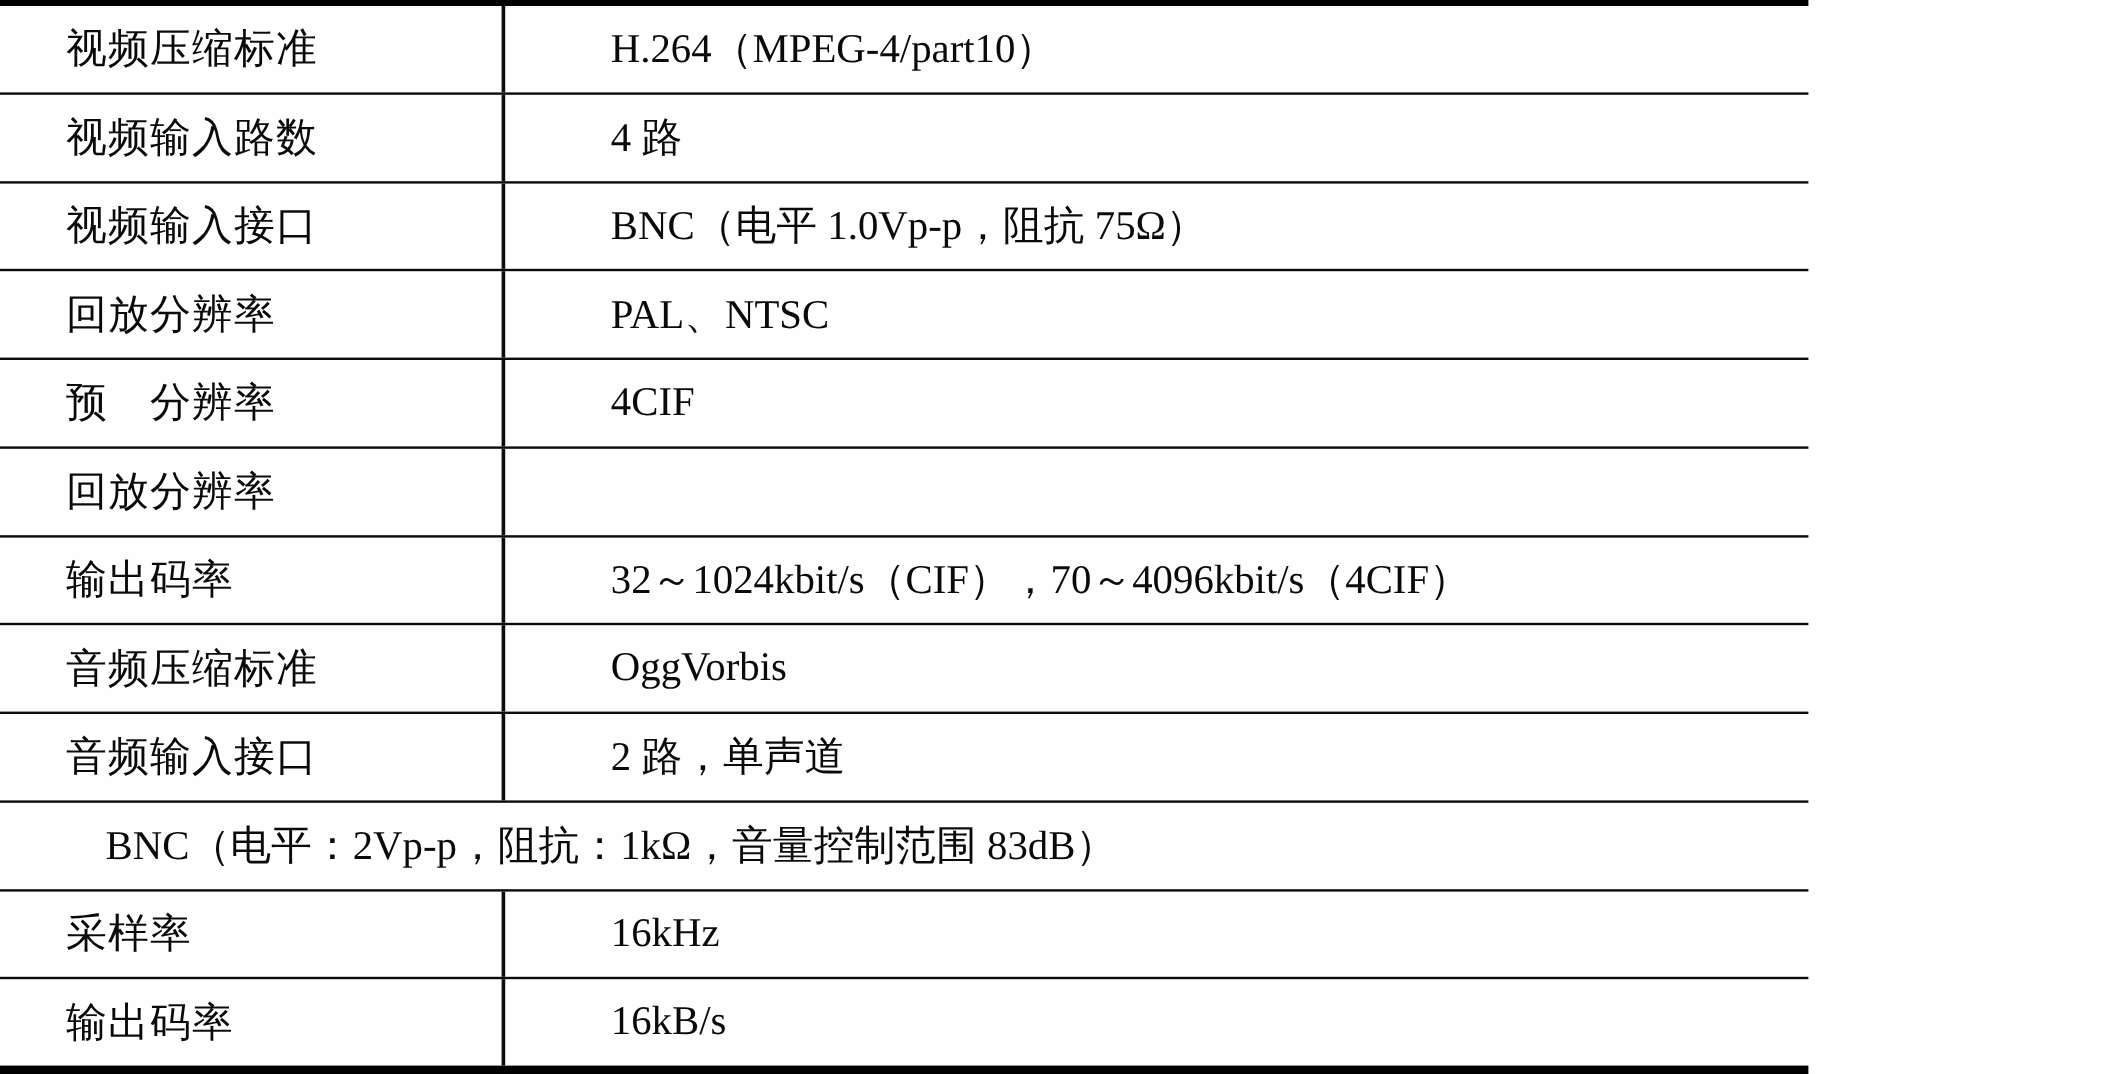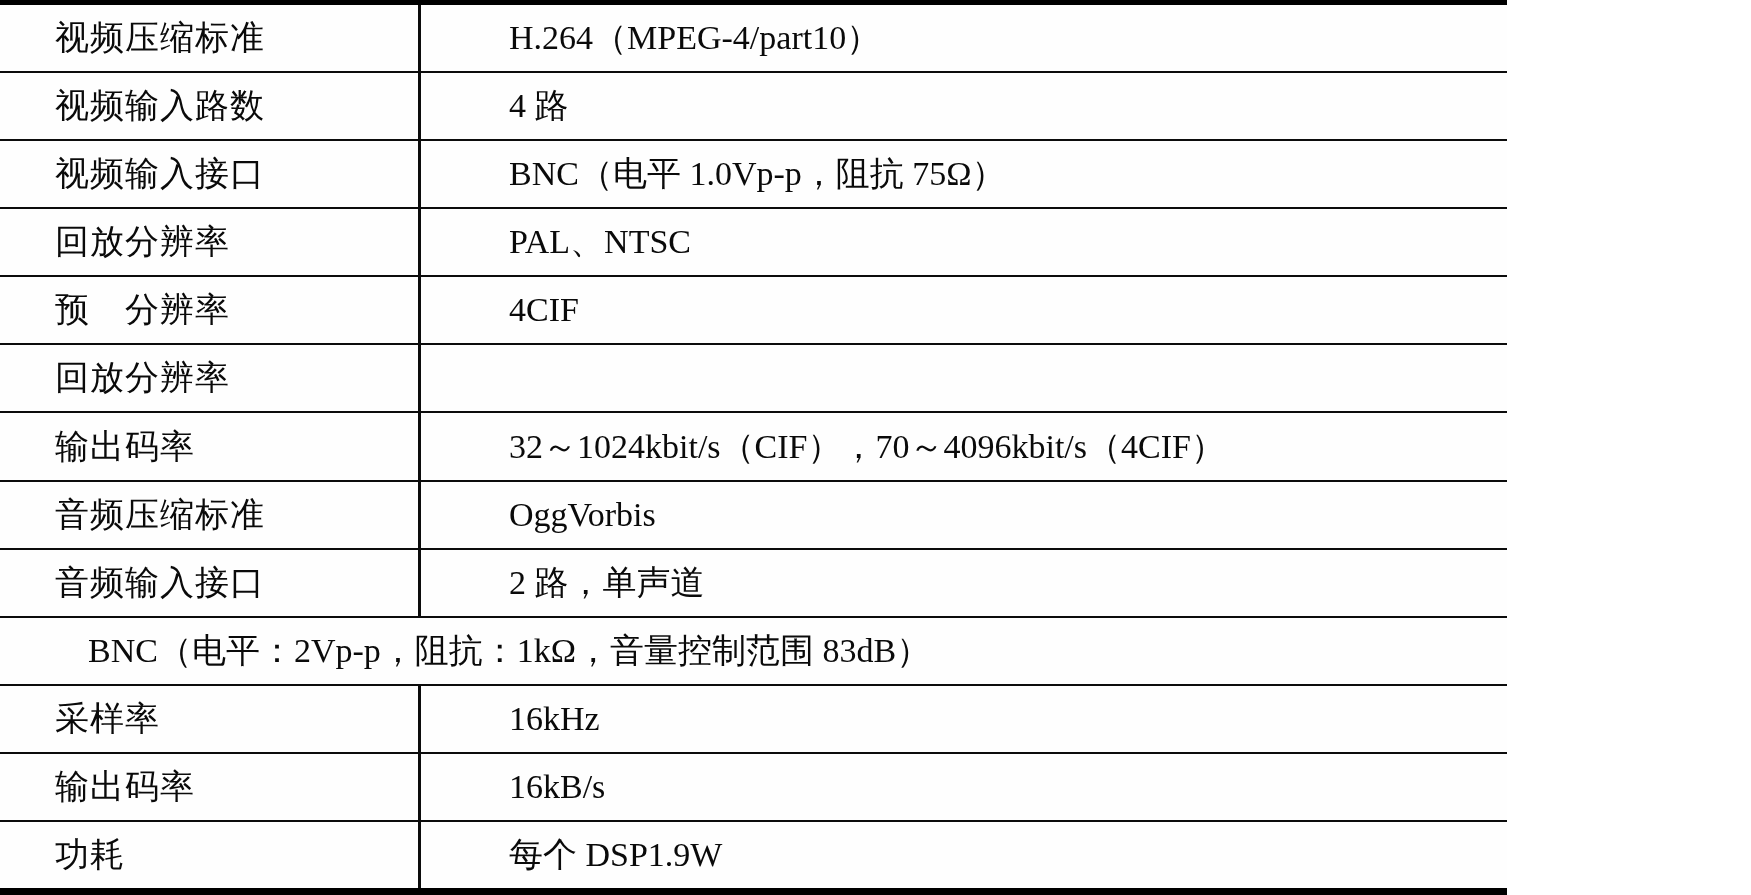--- a/index.html
+++ b/index.html
@@ -148,21 +148,13 @@
 
   <div class="row">
     <div class="cell-label">
       <span>输出码率</span>
     </div>
     <div class="cell-value">
       <span>16kB/s</span>
     </div>
   </div>
 
-  <div class="row">
-    <div class="cell-label">
-      <span>功耗</span>
-    </div>
-    <div class="cell-value">
-      <span>每个 DSP1.9W</span>
-    </div>
-  </div>
 </div>
 
 </body></html>

